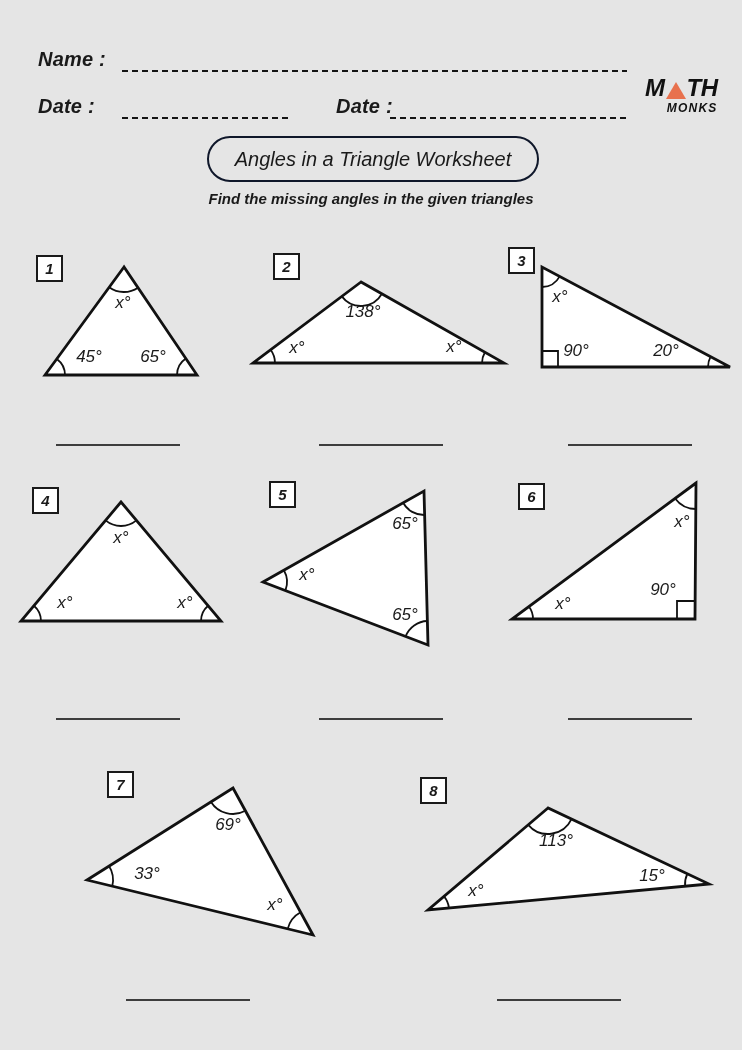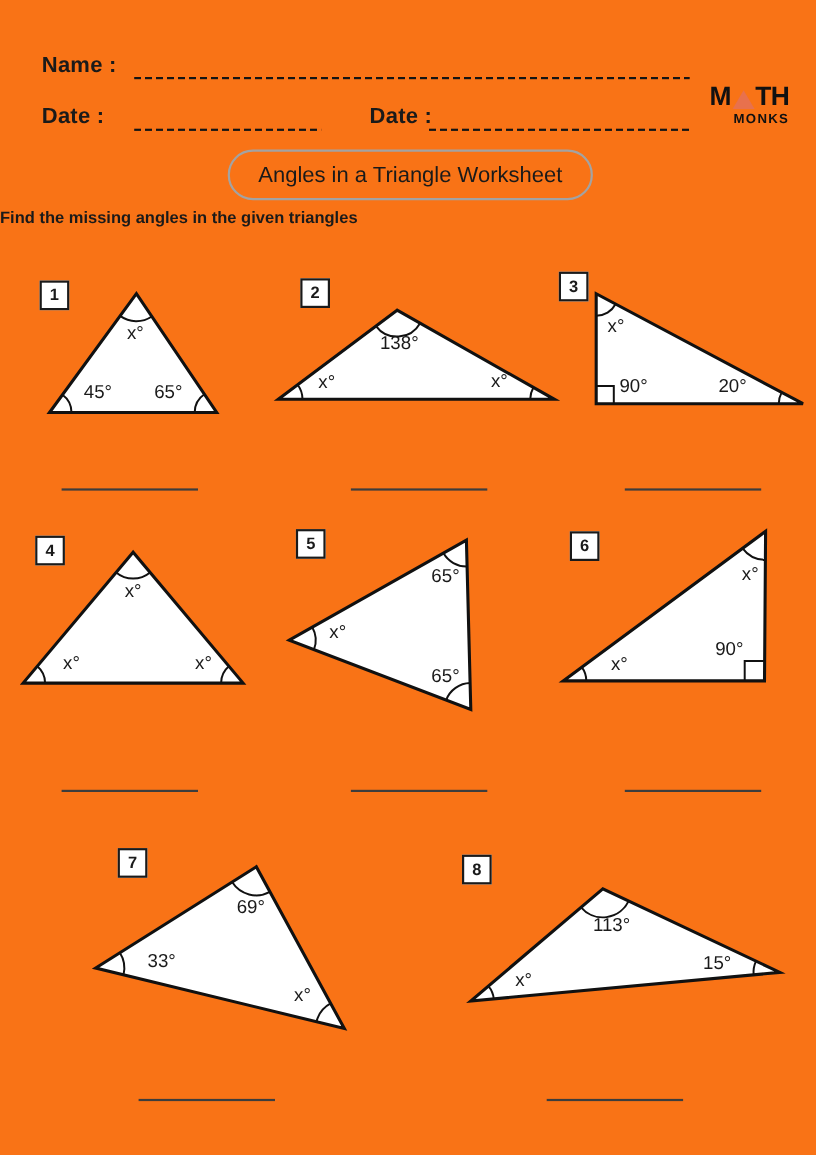--- a/index.html
+++ b/index.html
@@ -1,41 +1,41 @@
 <!DOCTYPE html>
 <html><head>
 <meta charset="utf-8">
 <style>
   html,body{margin:0;padding:0;background:#fff;}
   .page{
-    position:relative;width:742px;height:1050px;background:#f97316;
-    font-family:"Liberation Sans","DejaVu Sans",sans-serif;color:#1a1a1a;overflow:hidden;
+    position:relative;width:742px;height:1050px;background:#e5e5e5;
+    font-family:"Liberation Sans","DejaVu Sans",sans-serif;color:#1a1a1a;overflow:hidden;font-style:italic;
   }
   .abs{position:absolute;}
   .field-label{font-size:20px;font-weight:700;letter-spacing:0.2px;}
   .dash-line{
     height:2px;
     background-image:repeating-linear-gradient(90deg,#141414 0 6px,transparent 6px 10px);
   }
   .logo{display:flex;flex-direction:column;align-items:flex-end;line-height:1;}
   .logo-top{display:flex;align-items:flex-end;font-size:24px;font-weight:800;letter-spacing:-0.5px;color:#111;}
   .logo-tri{
     width:0;height:0;display:inline-block;margin:0 1px 1px 1px;
     border-left:10px solid transparent;border-right:10px solid transparent;
     border-bottom:17px solid #E8714D;
   }
   .logo-bottom{font-size:12px;font-weight:700;letter-spacing:1.2px;color:#111;margin-top:2px;}
   .title-pill{
     left:207px;top:136px;width:328px;height:42px;
-    border:2px solid #a3a3a3;border-radius:23px;
+    border:2px solid #0f172a;border-radius:23px;
     display:flex;align-items:center;justify-content:center;
     font-size:20px;font-weight:500;
   }
   .subtitle{
-    left:0;top:190px;width:742px;text-align:left;
+    left:0;top:190px;width:742px;text-align:center;
     font-size:15px;font-weight:600;
   }
   .problem{position:absolute;}
   .num-box{
     position:absolute;width:23px;height:23px;border:2px solid #1a1a1a;
     display:flex;align-items:center;justify-content:center;
     font-size:15px;font-weight:700;background:#fff;z-index:2;
   }
   svg.tri{position:absolute;left:0;top:0;overflow:visible;}
   svg.tri polygon{fill:#ffffff;stroke:#111111;stroke-width:2.8;stroke-linejoin:miter;}

